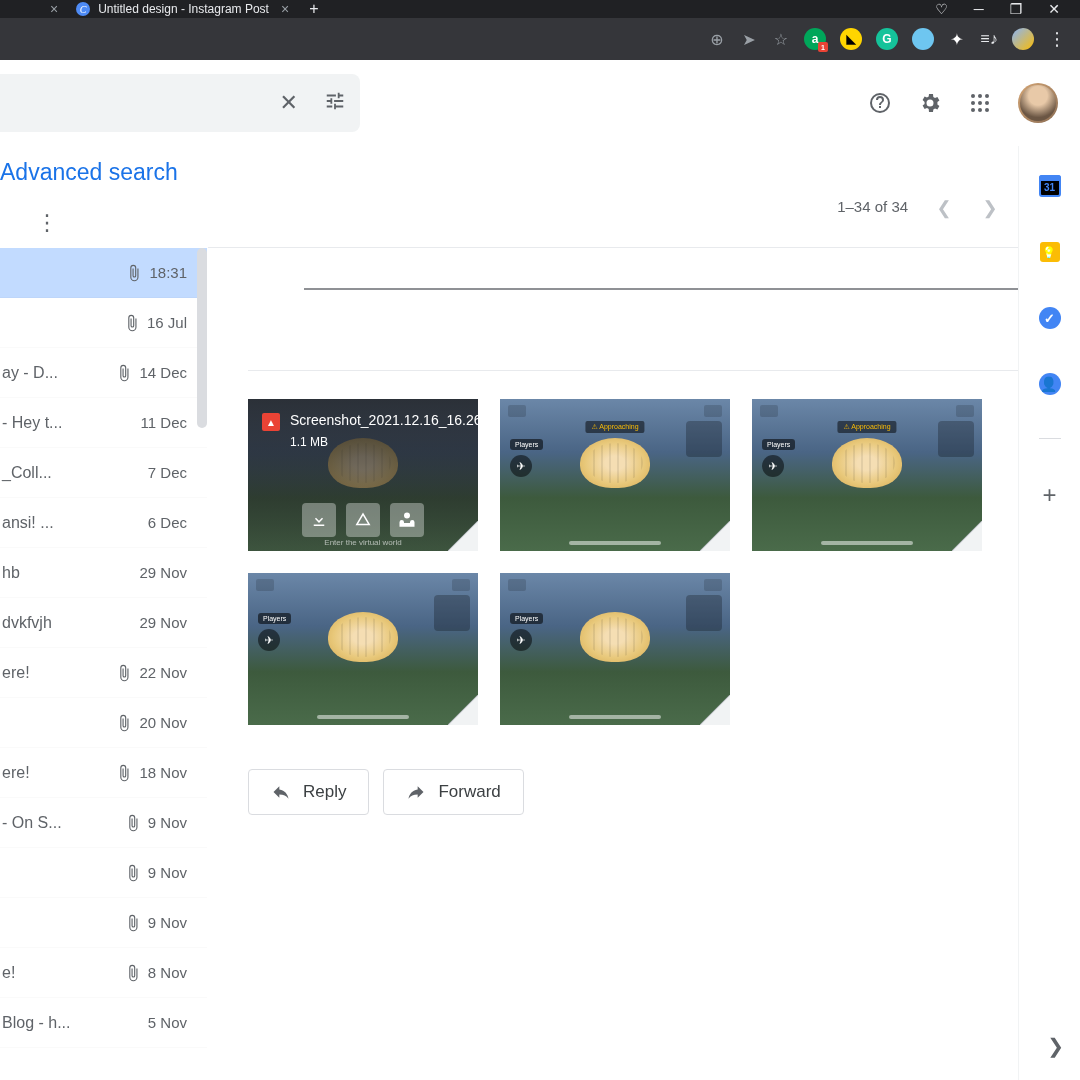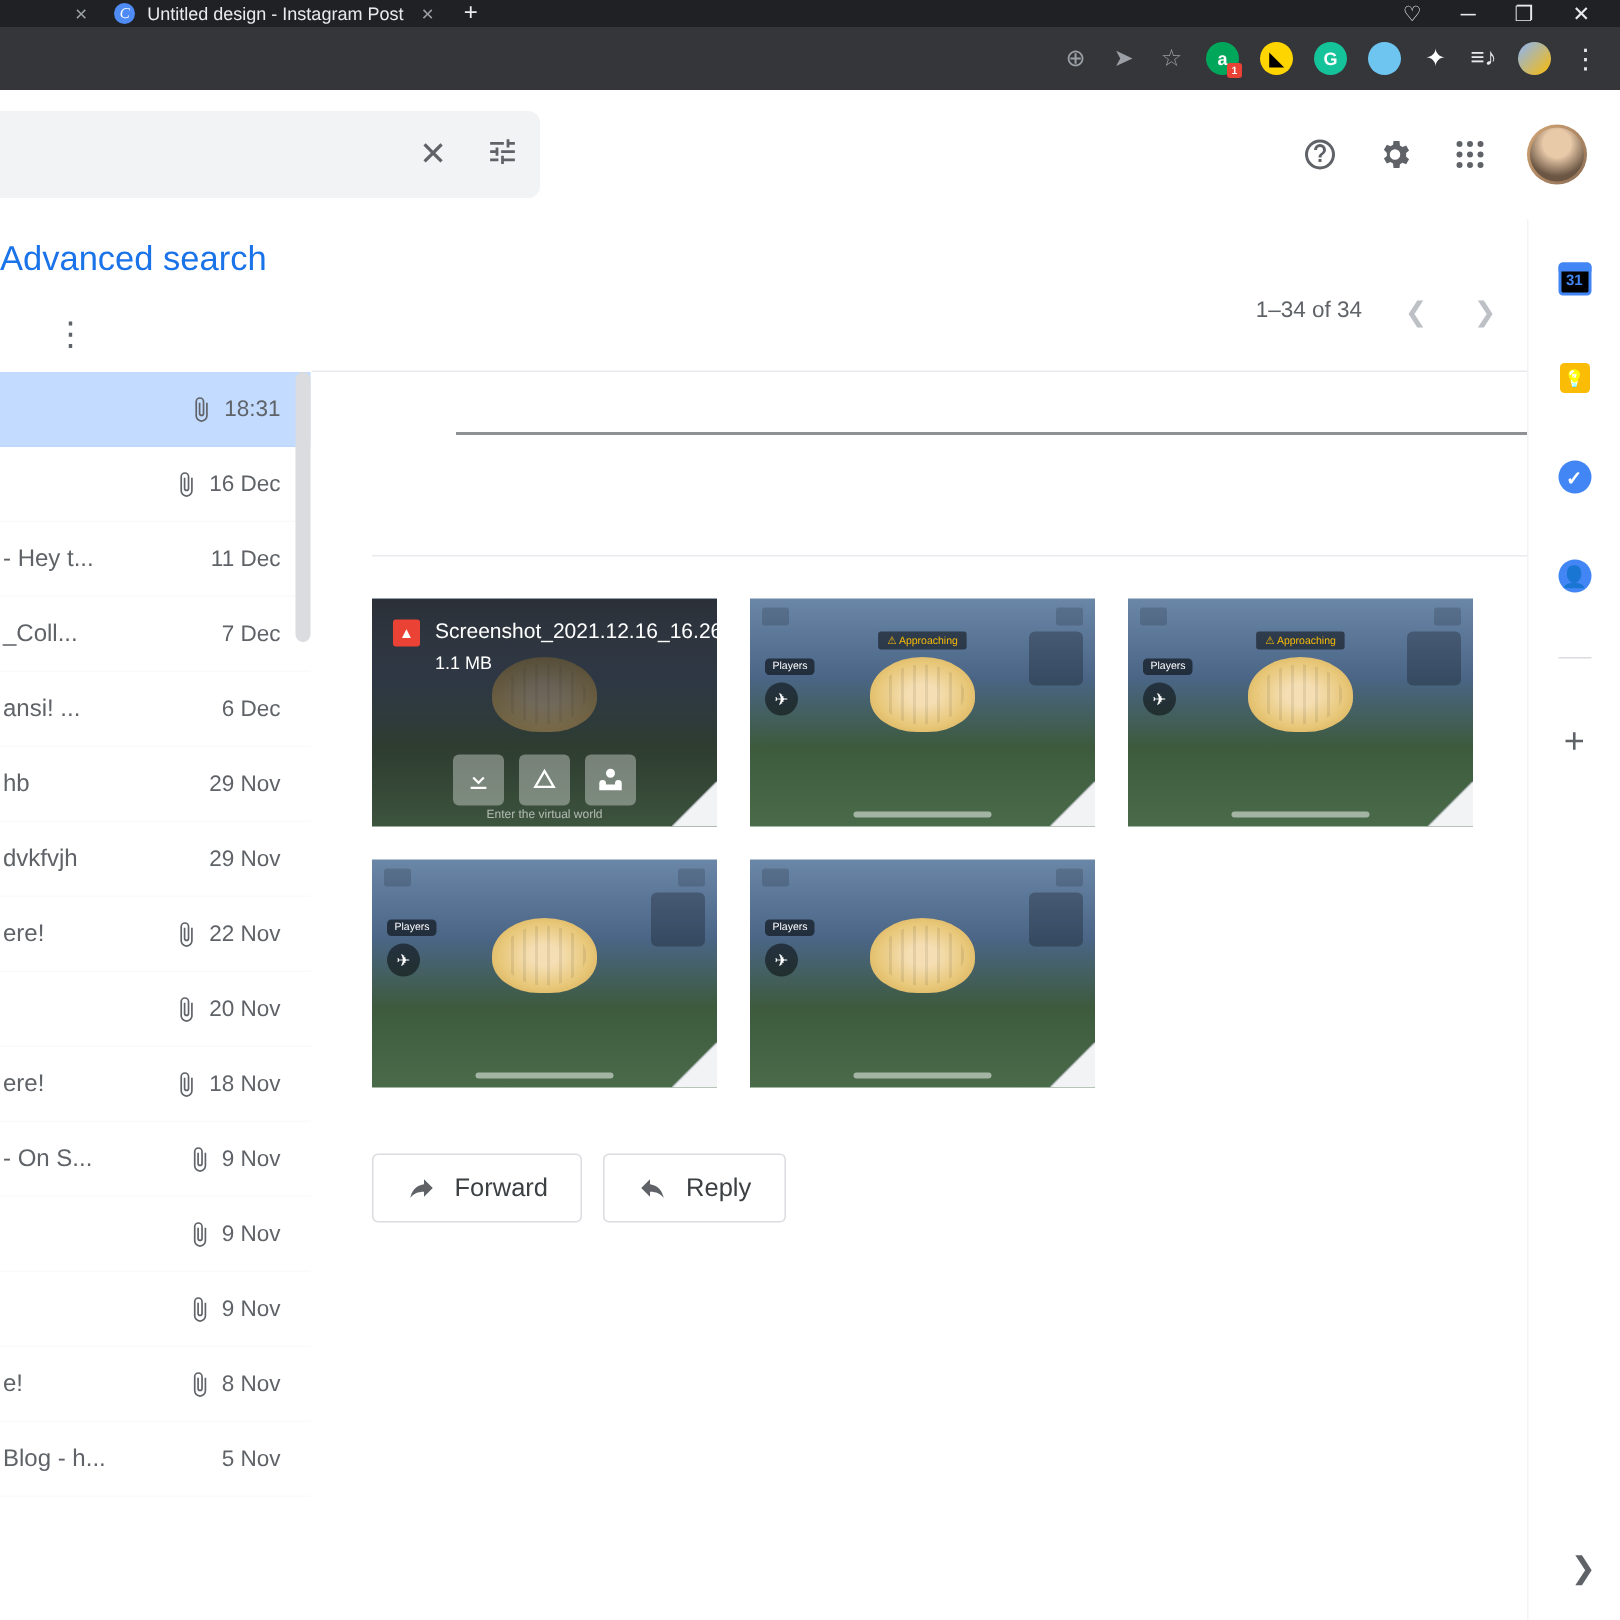--- a/index.html
+++ b/index.html
@@ -197,21 +197,28 @@
           <span class="attach-ic"><svg viewBox="0 0 24 24">
               <path d="M16.5 6v11.5a4 4 0 01-8 0V5a2.5 2.5 0 015 0v10.5a1 1 0 01-2 0V6H10v9.5a2.5 2.5 0 005 0V5a4 4 0 00-8 0v12.5a5.5 5.5 0 0011 0V6h-1.5z"></path>
             </svg></span>
           <span class="email-date">18:31</span>
         </div>
         <div class="email-row">
           <span class="email-snip"></span>
           <span class="attach-ic"><svg viewBox="0 0 24 24">
               <path d="M16.5 6v11.5a4 4 0 01-8 0V5a2.5 2.5 0 015 0v10.5a1 1 0 01-2 0V6H10v9.5a2.5 2.5 0 005 0V5a4 4 0 00-8 0v12.5a5.5 5.5 0 0011 0V6h-1.5z"></path>
             </svg></span>
-          <span class="email-date">16 Dec</span>
+          <span class="email-date">16 Jul</span>
+        </div>
+        <div class="email-row">
+          <span class="email-snip">ay - D...</span>
+          <span class="attach-ic"><svg viewBox="0 0 24 24">
+              <path d="M16.5 6v11.5a4 4 0 01-8 0V5a2.5 2.5 0 015 0v10.5a1 1 0 01-2 0V6H10v9.5a2.5 2.5 0 005 0V5a4 4 0 00-8 0v12.5a5.5 5.5 0 0011 0V6h-1.5z"></path>
+            </svg></span>
+          <span class="email-date">14 Dec</span>
         </div>
         <div class="email-row">
           <span class="email-snip">- Hey t...</span>
           <span class="email-date">11 Dec</span>
         </div>
         <div class="email-row">
           <span class="email-snip">_Coll...</span>
           <span class="email-date">7 Dec</span>
         </div>
         <div class="email-row">
@@ -379,29 +386,29 @@
             <div class="dirigible"></div>
             <div class="game-bar"></div>
           </div>
 
       </div>
     </div>
 
     <div class="reply-row">
       <div class="reply-btn">
         <svg viewBox="0 0 24 24">
+            <path d="M10 9V5l-7 7 7 7v-4c5 0 8.5 1.6 11 5-1-5-4-10-11-11z"></path>
+          </svg>
+        <span>Reply</span>
+      </div>
+      <div class="reply-btn">
+        <svg viewBox="0 0 24 24">
             <path d="M14 9V5l7 7-7 7v-4c-5 0-8.5 1.6-11 5 1-5 4-10 11-11z"></path>
           </svg>
         <span>Forward</span>
-      </div>
-      <div class="reply-btn">
-        <svg viewBox="0 0 24 24">
-            <path d="M10 9V5l-7 7 7 7v-4c5 0 8.5 1.6 11 5-1-5-4-10-11-11z"></path>
-          </svg>
-        <span>Reply</span>
       </div>
     </div>
 
     <div class="main-scrollbar"></div>
   </div>
 </div>
 
 <div class="side-panel">
   <div class="side-ic">
       <div class="cal-ic">

